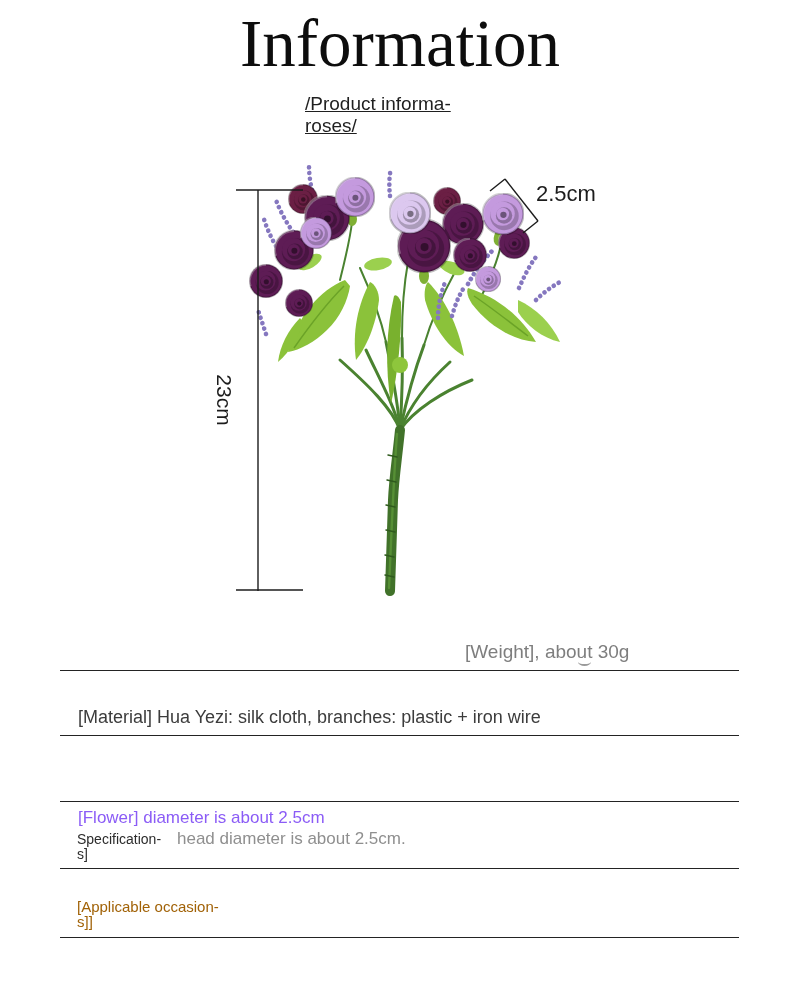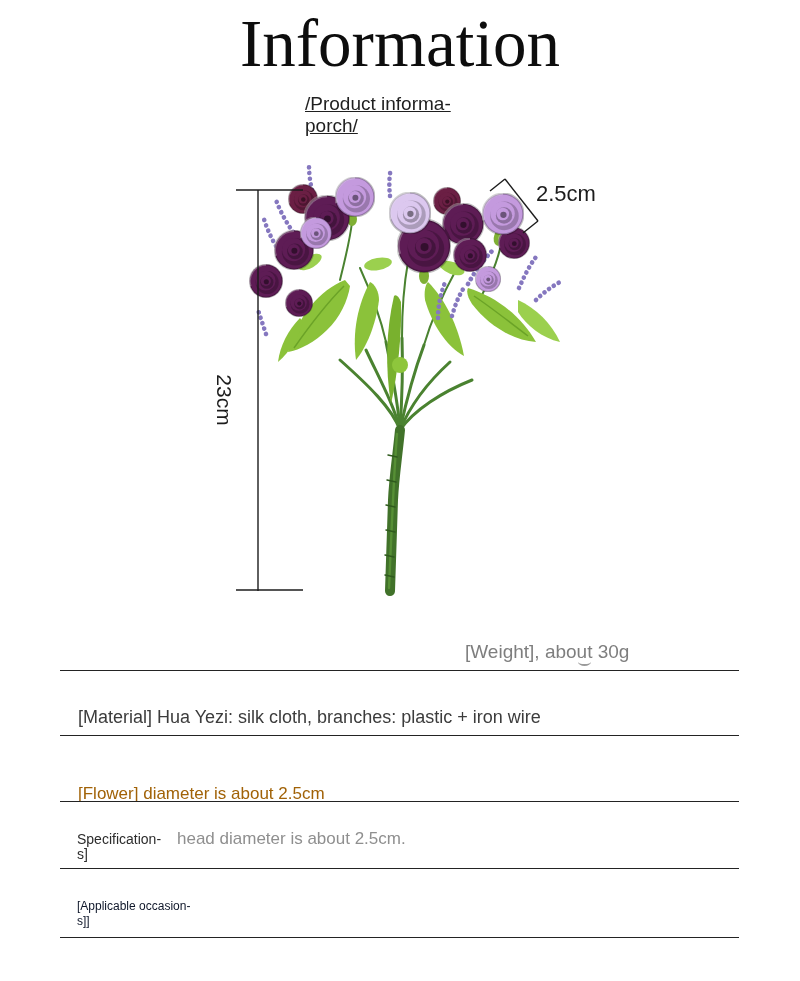--- a/index.html
+++ b/index.html
@@ -9,37 +9,37 @@
          font-family:"Liberation Serif",serif;font-size:67px;color:#0d0d0d;font-weight:400;}
   .subtitle{position:absolute;top:93px;left:305px;font-size:19px;line-height:21.5px;color:#1f1f1f;text-decoration:underline;}
   .figure-svg{position:absolute;left:180px;top:140px;width:460px;height:480px;}
   .divider{position:absolute;left:60px;width:679px;height:1.4px;background:#232323;}
   .d1{top:670px}.d2{top:735px}.d3{top:801px}.d4{top:868px}.d5{top:937px}
   .spec-name{position:absolute;left:75px;top:638px;font-size:19px;color:#2f2f2f;}
   .spec-weight{position:absolute;left:425px;top:641px;font-size:19px;color:#7e7e7e;margin-left:40px;}
   .stray-mark{position:absolute;left:578px;top:658px;width:13px;height:6px;
               border-bottom:2px solid #9a9a9a;border-radius:50%;}
   .spec-material{position:absolute;left:78px;top:707px;font-size:18px;color:#3c3c3c;}
-  .spec-flower{position:absolute;left:78px;top:784px;font-size:17px;color:#a16207;}
+  .spec-flower{position:absolute;left:78px;top:808px;font-size:17px;color:#8b5cf6;}
   .spec-label{position:absolute;left:77px;top:832px;font-size:14px;line-height:15px;color:#2c2c2c;}
   .spec-value{position:absolute;left:177px;top:830px;width:420px;font-size:17px;line-height:17.5px;color:#8f8f8f;}
-  .occ-label{position:absolute;left:77px;top:899px;font-size:12px;line-height:15px;color:#0f172a;}
+  .occ-label{position:absolute;left:77px;top:899px;font-size:15px;line-height:15px;color:#a16207;}
   .occ-value{position:absolute;left:208px;top:906px;font-size:16.5px;color:#454545;white-space:nowrap;}
   svg text{font-family:"Liberation Sans",sans-serif;}
 </style>
 </head>
 <body>
 
 <div class="page">
 
   <div class="title">Information</div>
 
   <div class="subtitle">
     <div>/Product informa-</div>
-    <div>porch/</div>
+    <div>roses/</div>
   </div>
 
   <svg class="figure-svg" viewBox="180 140 460 480">
     <defs>
       <symbol id="rose" viewBox="-10 -10 20 20">
         <circle r="9.7" fill="currentColor"></circle>
         <circle r="9.7" fill="none" stroke="#000" stroke-opacity="0.25" stroke-width="1"></circle>
         <path d="M0,-9.7 A9.7,9.7 0 0,0 -9.2,3" fill="none" stroke="#fff" stroke-opacity="0.3" stroke-width="1.4"></path>
         <circle r="6.8" cx="0.7" cy="0.9" fill="#000" fill-opacity="0.22"></circle>
         <circle r="5.8" cx="-0.2" cy="-0.2" fill="currentColor"></circle>

